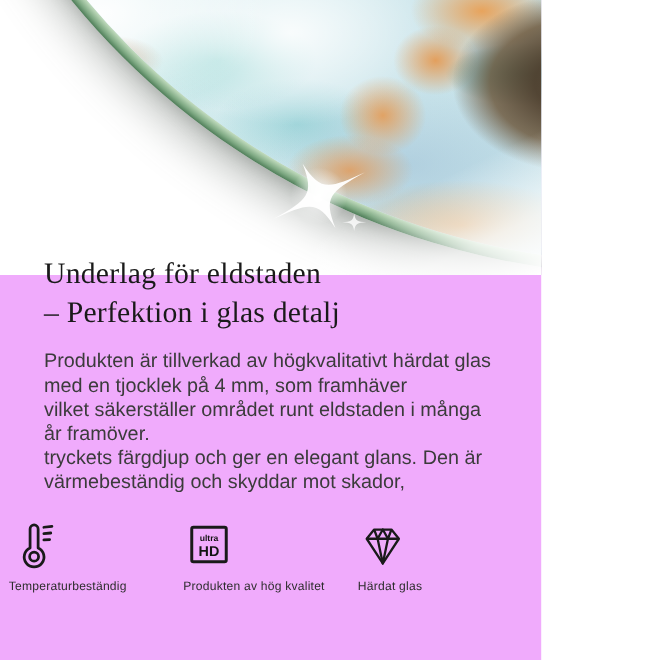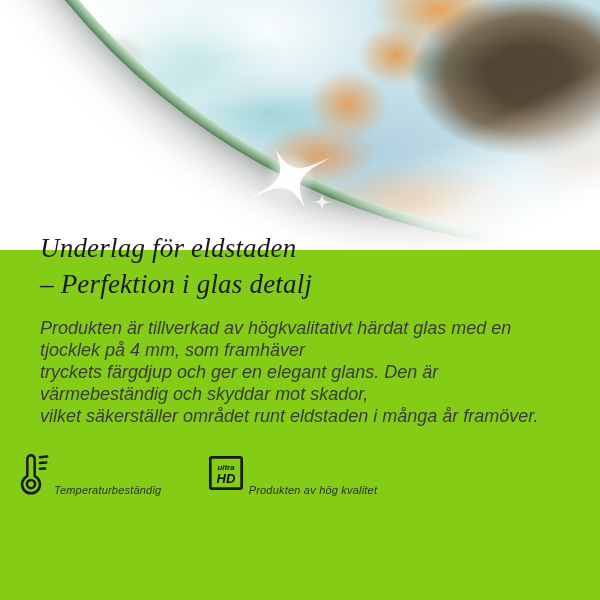--- a/index.html
+++ b/index.html
@@ -1,18 +1,18 @@
 <!DOCTYPE html>
 <html><head>
 <meta charset="utf-8">
 <style>
   html,body { margin:0; padding:0; background:#fff; }
   .page {
-    position:relative; width:600px; height:600px; overflow:hidden;
-    background:#84cc16; font-family:"Liberation Sans", sans-serif;font-style:italic;
+    position:relative; width:492px; height:600px; overflow:hidden;
+    background:#f0abfc; font-family:"Liberation Sans", sans-serif;
   }
 
   
   .hero { position:absolute; left:0; top:0; width:600px; height:250px; overflow:hidden; background:#ffffff; z-index:0; }
 
   .glass-edge {
     position:absolute; left:-88px; top:-1108px; width:1358px; height:1358px; border-radius:50%;
     background: radial-gradient(circle closest-side, #ffffff 97.4%, #e3efe0 97.9%, #b4d2b2 98.6%, #7da882 99.4%, #4e7c58 100%);
     box-shadow: 0 26px 40px -6px rgba(98,106,100,0.45), 0 10px 14px -6px rgba(98,106,100,0.30);
   }
@@ -59,21 +59,21 @@
   h1.title {
     margin:2px 0 0; font-family:"Liberation Serif", serif; font-weight:400;
     font-size:27px; line-height:36px; color:#1a1a1a; letter-spacing:0.2px;
   }
 
   .desc { margin:15px 0 0; font-size:18px; line-height:22px; color:#3b3b3b; }
   .desc .bline { display:block; }
 
   
   .features { display:grid; grid-template-columns:repeat(3, 1fr); row-gap:14px; margin:23px -32px 0; }
-  .feature { display:flex; flex-direction:row; align-items:flex-end; }
+  .feature { display:flex; flex-direction:column; align-items:flex-start; }
   .ficon { height:46px; display:flex; align-items:center; justify-content:center; }
   .flabel { margin-top:9px; font-size:11px; color:#2d2d2d; letter-spacing:0.2px; text-align:center; }
 
   .icon-stroke { stroke:#1a1a1a; fill:none; }
   .uhd-text { font-family:"Liberation Sans", sans-serif; font-weight:700; fill:#141414; }
 </style>
 </head>
 <body>
 
 <div class="page">
@@ -92,22 +92,22 @@
     <svg class="sparkle-small" viewBox="0 0 26 26">
       <path d="M2,13 C10,13.6 12,14 13,21 C14,14 16,13.6 24,13 C16,12.4 14,12 13,5 C12,12 10,12.4 2,13 Z" fill="#ffffff"></path>
     </svg>
   </div>
 
   <div class="content">
     <h1 class="title"><span>Underlag för eldstaden</span><br><span>– Perfektion i glas detalj</span></h1>
 
     <p class="desc">
       <span class="bline">Produkten är tillverkad av högkvalitativt härdat glas med en tjocklek på 4 mm, som framhäver</span>
+      <span class="bline">vilket säkerställer området runt eldstaden i många år framöver.</span>
       <span class="bline">tryckets färgdjup och ger en elegant glans. Den är värmebeständig och skyddar mot skador,</span>
-      <span class="bline">vilket säkerställer området runt eldstaden i många år framöver.</span>
     </p>
 
     <div class="features">
 
       <div class="feature">
         <div class="ficon">
           <svg width="46" height="46" viewBox="0 0 44 44">
             <g class="icon-stroke" stroke-width="2.4" stroke-linecap="round" stroke-linejoin="round">
               <path d="M18.5,8.5 a3.5,3.5 0 0 1 7,0 V25 a8.6,8.6 0 1 1 -7,0 Z"></path>
               <circle cx="22" cy="32.6" r="3.9"></circle>
@@ -125,18 +125,31 @@
           <svg width="46" height="46" viewBox="0 0 44 44">
             <rect x="7" y="7" width="30" height="30" rx="1.5" class="icon-stroke" stroke-width="2.6"></rect>
             <text x="22" y="19" font-size="7.5" text-anchor="middle" class="uhd-text">ultra</text>
             <text x="22" y="32" font-size="12.5" text-anchor="middle" class="uhd-text">HD</text>
           </svg>
         </div>
         <div class="flabel">Produkten av hög kvalitet</div>
       </div>
 
 
+      <div class="feature">
+        <div class="ficon">
+          <svg width="46" height="46" viewBox="0 0 44 44">
+            <g class="icon-stroke" stroke-width="2" stroke-linejoin="round">
+              <path d="M8,17 L14.5,9 H29.5 L36,17 L22,38.5 Z"></path>
+              <path d="M8,17 H36"></path>
+              <path d="M14.5,9 L17.5,17 L22,9 L26.5,17 L29.5,9"></path>
+              <path d="M17.5,17 L22,38.5 L26.5,17"></path>
+            </g>
+          </svg>
+        </div>
+        <div class="flabel">Härdat glas</div>
+      </div>
 
 
 
     </div>
   </div>
 </div>
 
 </body></html>

